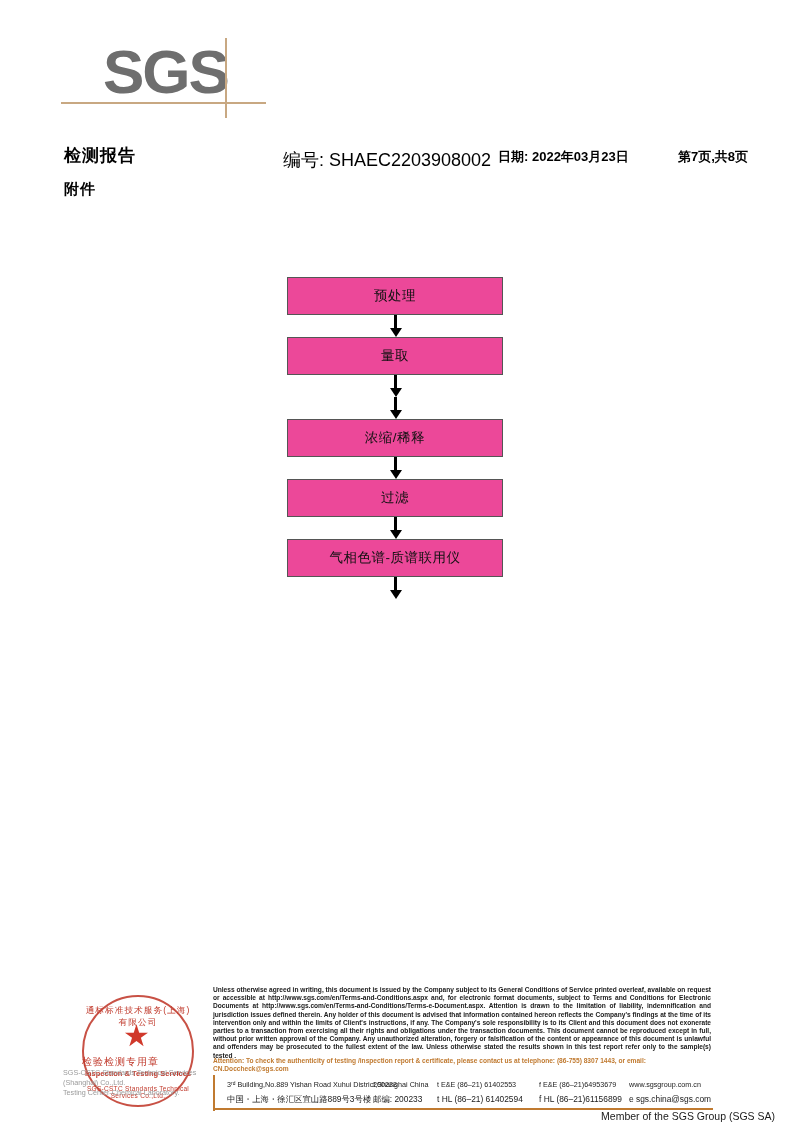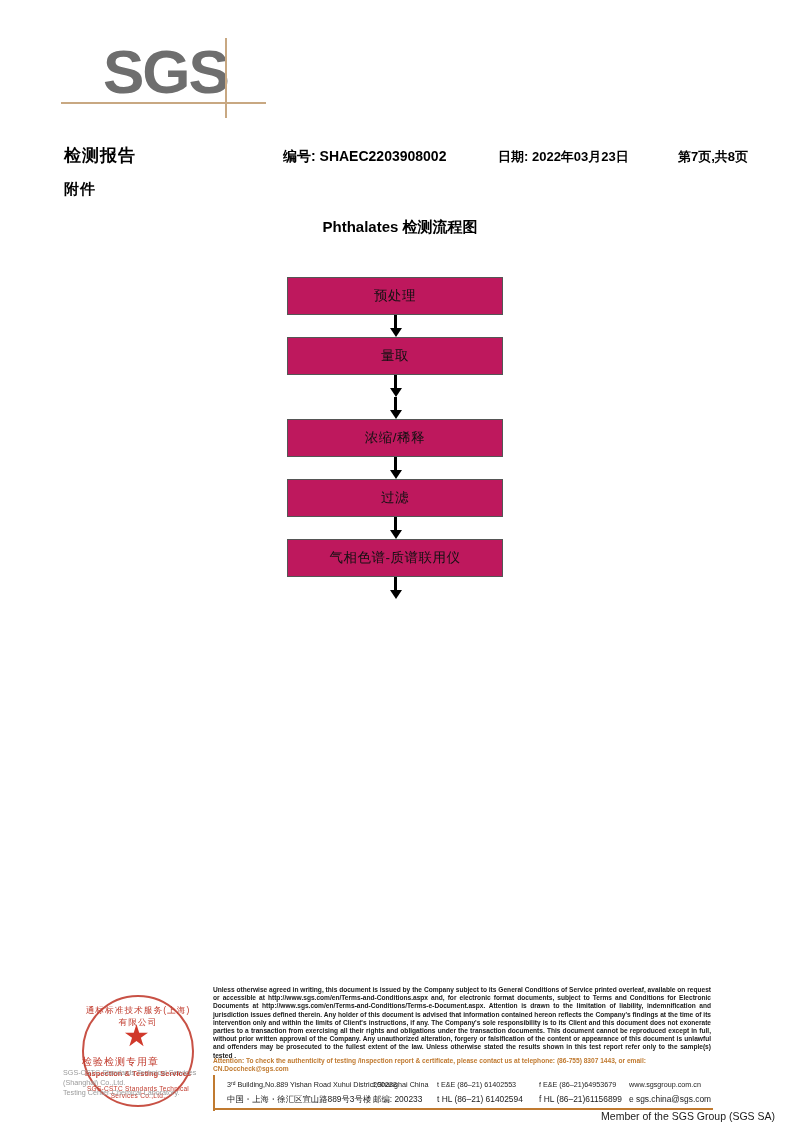--- a/index.html
+++ b/index.html
@@ -74,22 +74,22 @@
     left: 64px;
     top: 180px;
     font-size: 15px;
     font-weight: bold;
     letter-spacing: 1px;
   }
   .hdr-no {
     position: absolute;
     left: 283px;
     top: 148px;
-    font-size: 14px;
-    font-weight: bold;
+    font-size: 18px;
+    font-weight: normal;
   }
   .hdr-date {
     position: absolute;
     left: 498px;
     top: 148px;
     font-size: 13px;
     font-weight: bold;
   }
   .hdr-page {
     position: absolute;
@@ -114,21 +114,21 @@
     left: 287px;
     top: 277px;
     width: 216px;
   }
   .flow-node {
     position: relative;
     width: 216px;
     height: 38px;
     box-sizing: border-box;
     border: 1.3px solid #555;
-    background: #be185d;
+    background: #ec4899;
     display: flex;
     align-items: center;
     justify-content: center;
     font-size: 13.5px;
     color: #111;
     letter-spacing: 0.5px;
   }
   .flow-arrow {
     position: relative;
     width: 216px;
@@ -306,21 +306,20 @@
     <div class="logo-vline"></div>
     <div class="logo-hline"></div>
   </div>
 
   <div class="hdr-title">检测报告</div>
   <div class="hdr-attachment">附件</div>
   <div class="hdr-no">编号: SHAEC2203908002</div>
   <div class="hdr-date">日期: 2022年03月23日</div>
   <div class="hdr-page">第7页,共8页</div>
 
-  <div class="flow-title">Phthalates 检测流程图</div>
 
   <div class="flow">
 
     <div class="flow-node">
       <span>预处理</span>
     </div>
     <div class="flow-arrow">
       <div class="shaft"></div>
       <div class="head"></div>
     </div>

